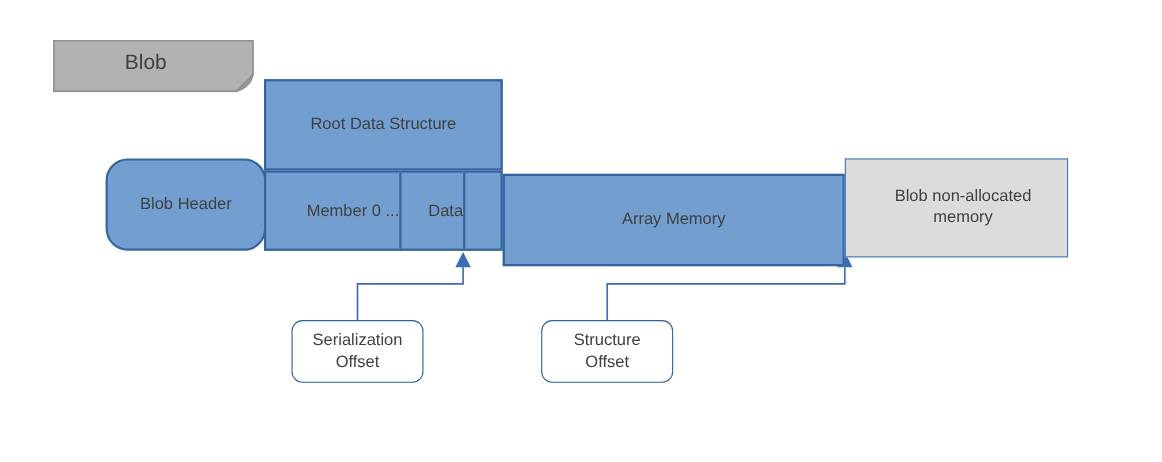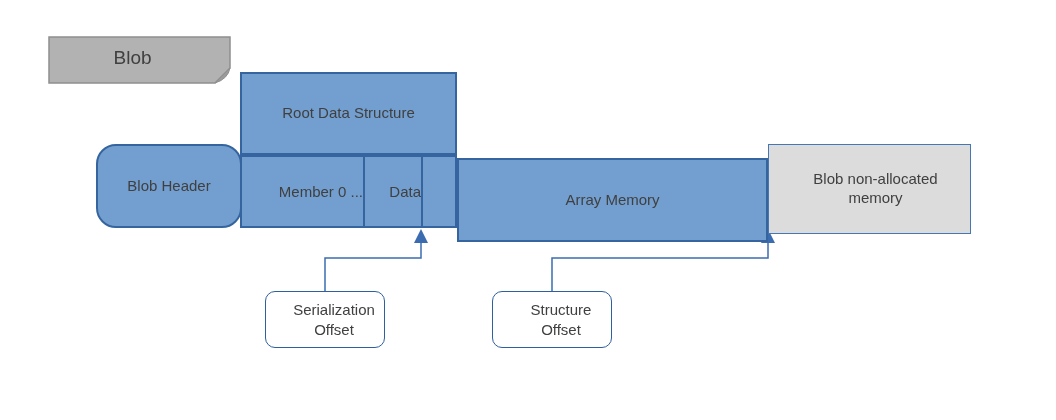--- a/index.html
+++ b/index.html
@@ -59,21 +59,21 @@
     background:#dcdcdc;border:1px solid #4477b3;z-index:1;padding-left:12px;
   }
   .non-allocated .wrap-label{display:inline-block;max-width:150px;}
   
   .callout{
     position:absolute;width:120px;height:57px;
     box-sizing:border-box;
     background:#ffffff;
     border:1.5px solid #2e5f9e;
     border-radius:10px;
-    display:flex;align-items:center;justify-content:flex-end;
+    display:flex;align-items:center;justify-content:center;
     text-align:center;font-size:15px;line-height:1.3;
     z-index:4;
   }
   .callout .wrap-label{display:inline-block;max-width:100px;}
   .serialization{left:265px;top:291px;}
   .allocation{left:492px;top:291px;}
   .connector-layer{
     position:absolute;left:0;top:0;width:1056px;height:420px;
     pointer-events:none;z-index:0;
   }

